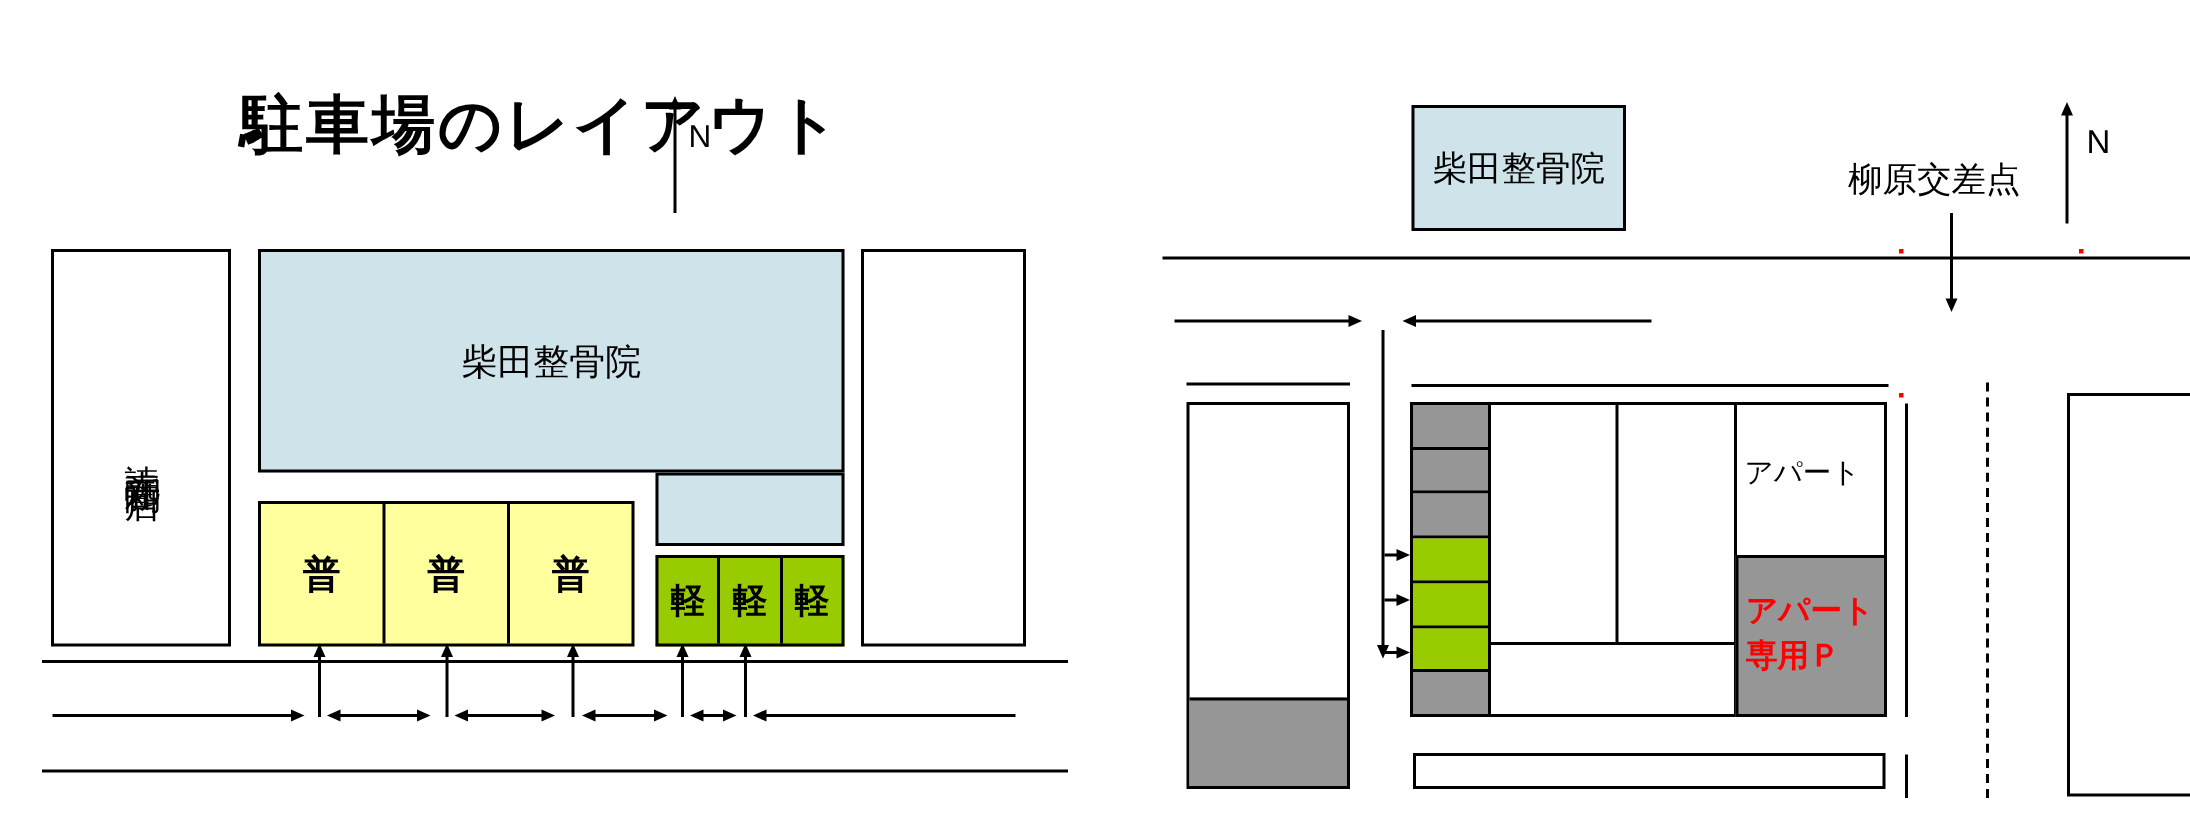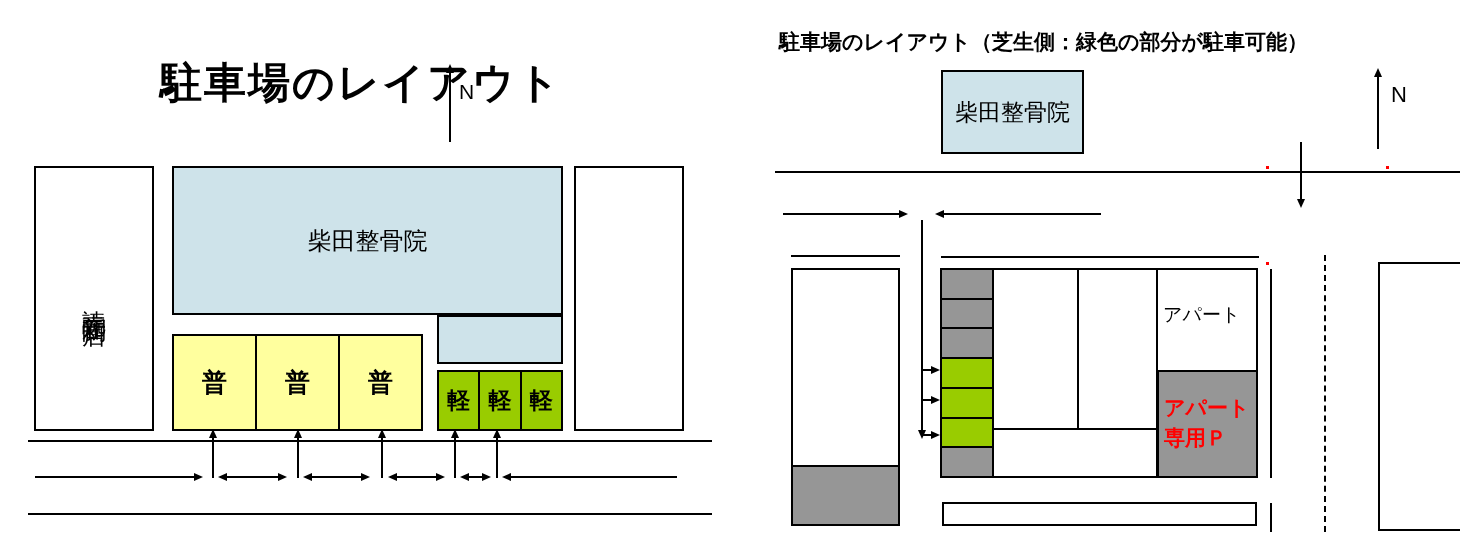--- a/index.html
+++ b/index.html
@@ -104,26 +104,26 @@
   <div class="hl" style="left:396px;top:476px;width:41px;"></div>
   <div class="ah r" style="left:436px;top:473px;"></div>
 
   <div class="ah l" style="left:460px;top:473px;"></div>
   <div class="hl" style="left:468px;top:476px;width:15px;"></div>
   <div class="ah r" style="left:482px;top:473px;"></div>
 
   <div class="ah l" style="left:502px;top:473px;"></div>
   <div class="hl" style="left:510px;top:476px;width:167px;"></div>
 
-  <div class="label" style="left:779px;top:28px;font-size:21px;font-weight:bold;">駐車場のレイアウト（芝生側：緑色の部分が駐車可能）</div>
 
   <div class="box center" style="left: 941px; top: 70px; width: 143px; height: 84px; background-color: rgb(206, 227, 234);">
     <div style="font-size:23px;">柴田整骨院</div>
   </div>
 
+  <div class="label" style="left:1232px;top:104px;font-size:23px;">柳原交差点</div>
   <div class="vl" style="left:1300px;top:142px;height:58px;"></div>
   <div class="ah d" style="left:1297px;top:199px;"></div>
 
   <div class="vl" style="left:1377px;top:76px;height:73px;"></div>
   <div class="ah u" style="left:1374px;top:68px;"></div>
   <div class="label" style="left:1391px;top:82px;font-size:22px;">N</div>
 
   <div class="hl" style="left:775px;top:171px;width:685px;"></div>
 
   <div class="dot" style="left:1266px;top:166px;"></div>

